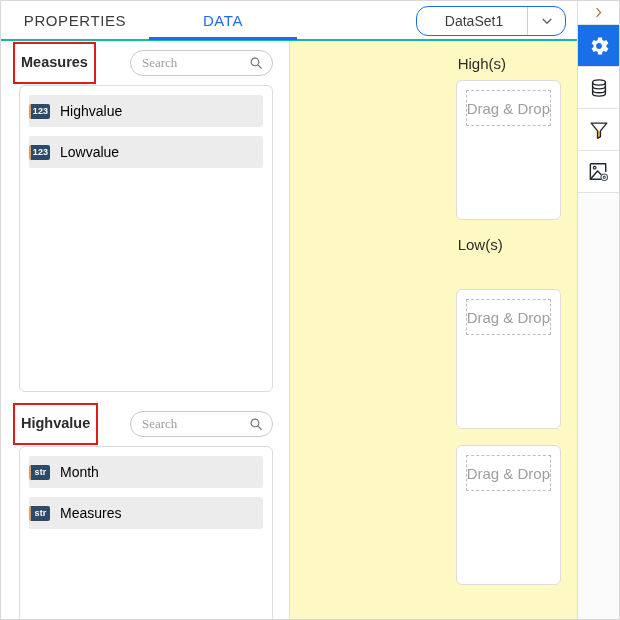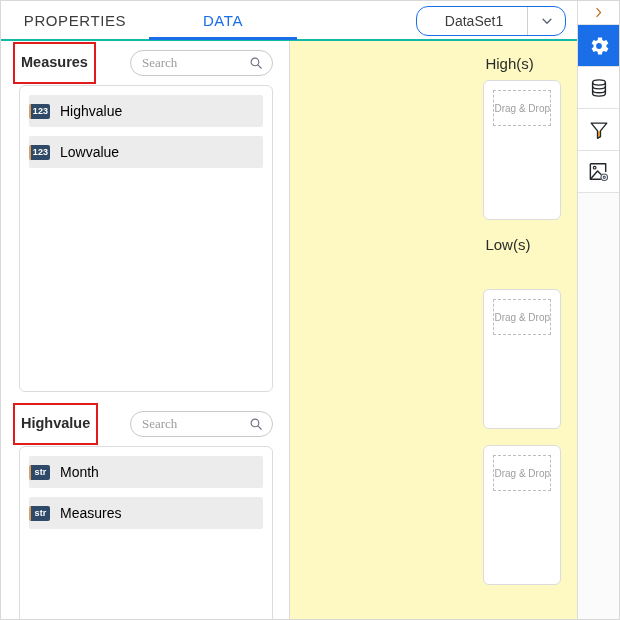--- a/index.html
+++ b/index.html
@@ -241,21 +241,21 @@
     background: #ffffff;
     padding: 9px;
   }
 
   .dropzone {
     height: 36px;
     border: 1px dashed #bdbdbd;
     display: flex;
     align-items: center;
     justify-content: center;
-    font-size: 10px;
+    font-size: 15px;
     color: #9e9e9e;
     cursor: pointer;
   }
 
   
   #rail {
     width: 42px;
     flex: 0 0 42px;
     border-left: 1px solid #dcdcdc;
     background: #fbfbfb;

